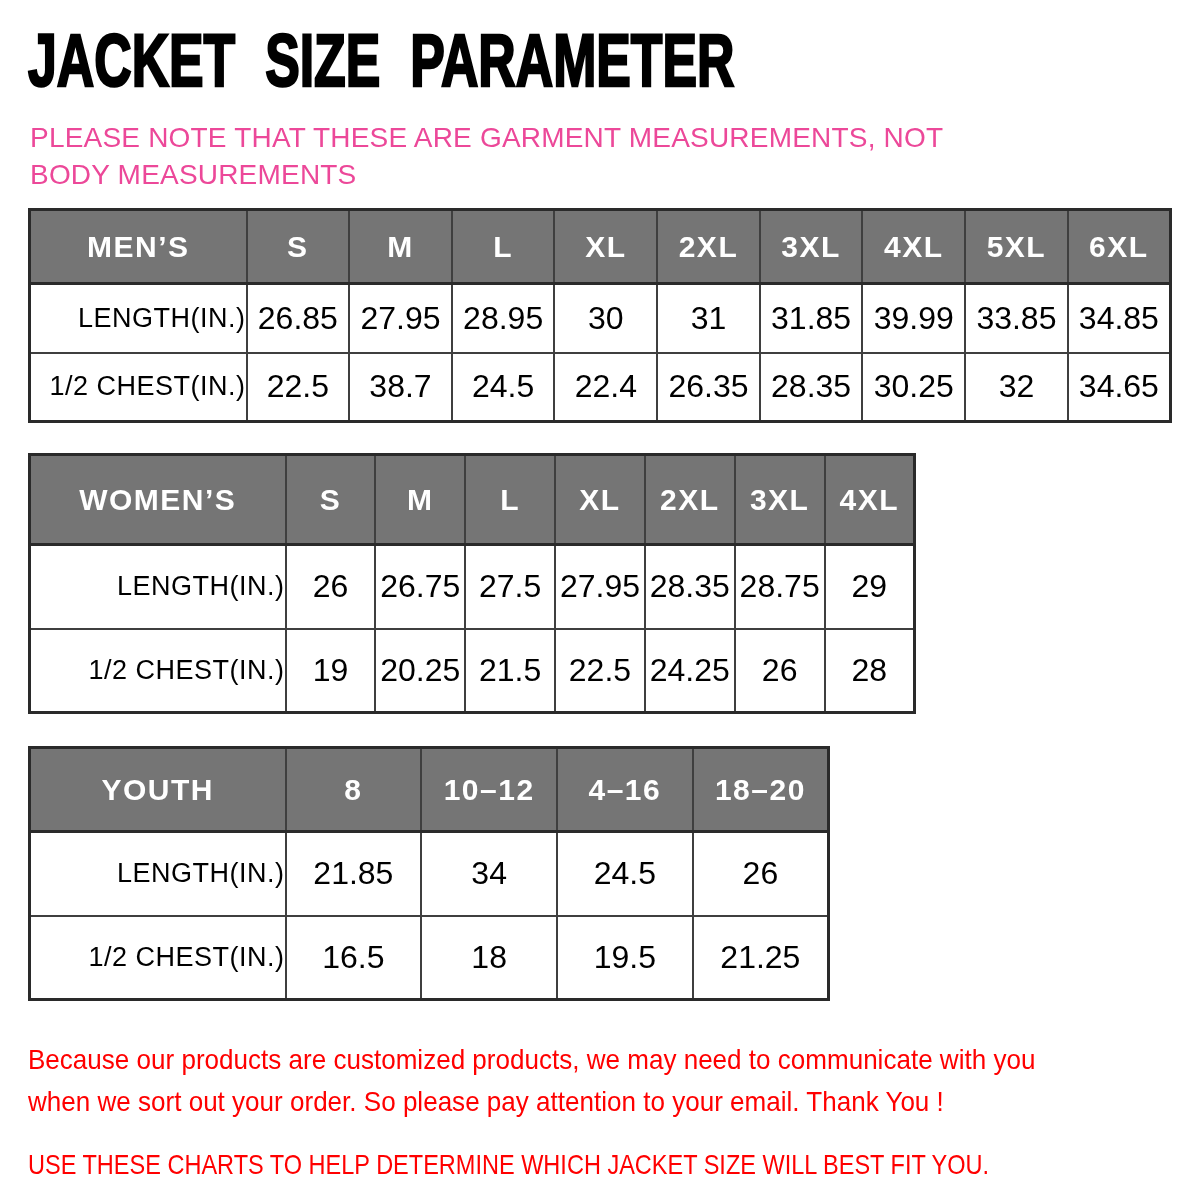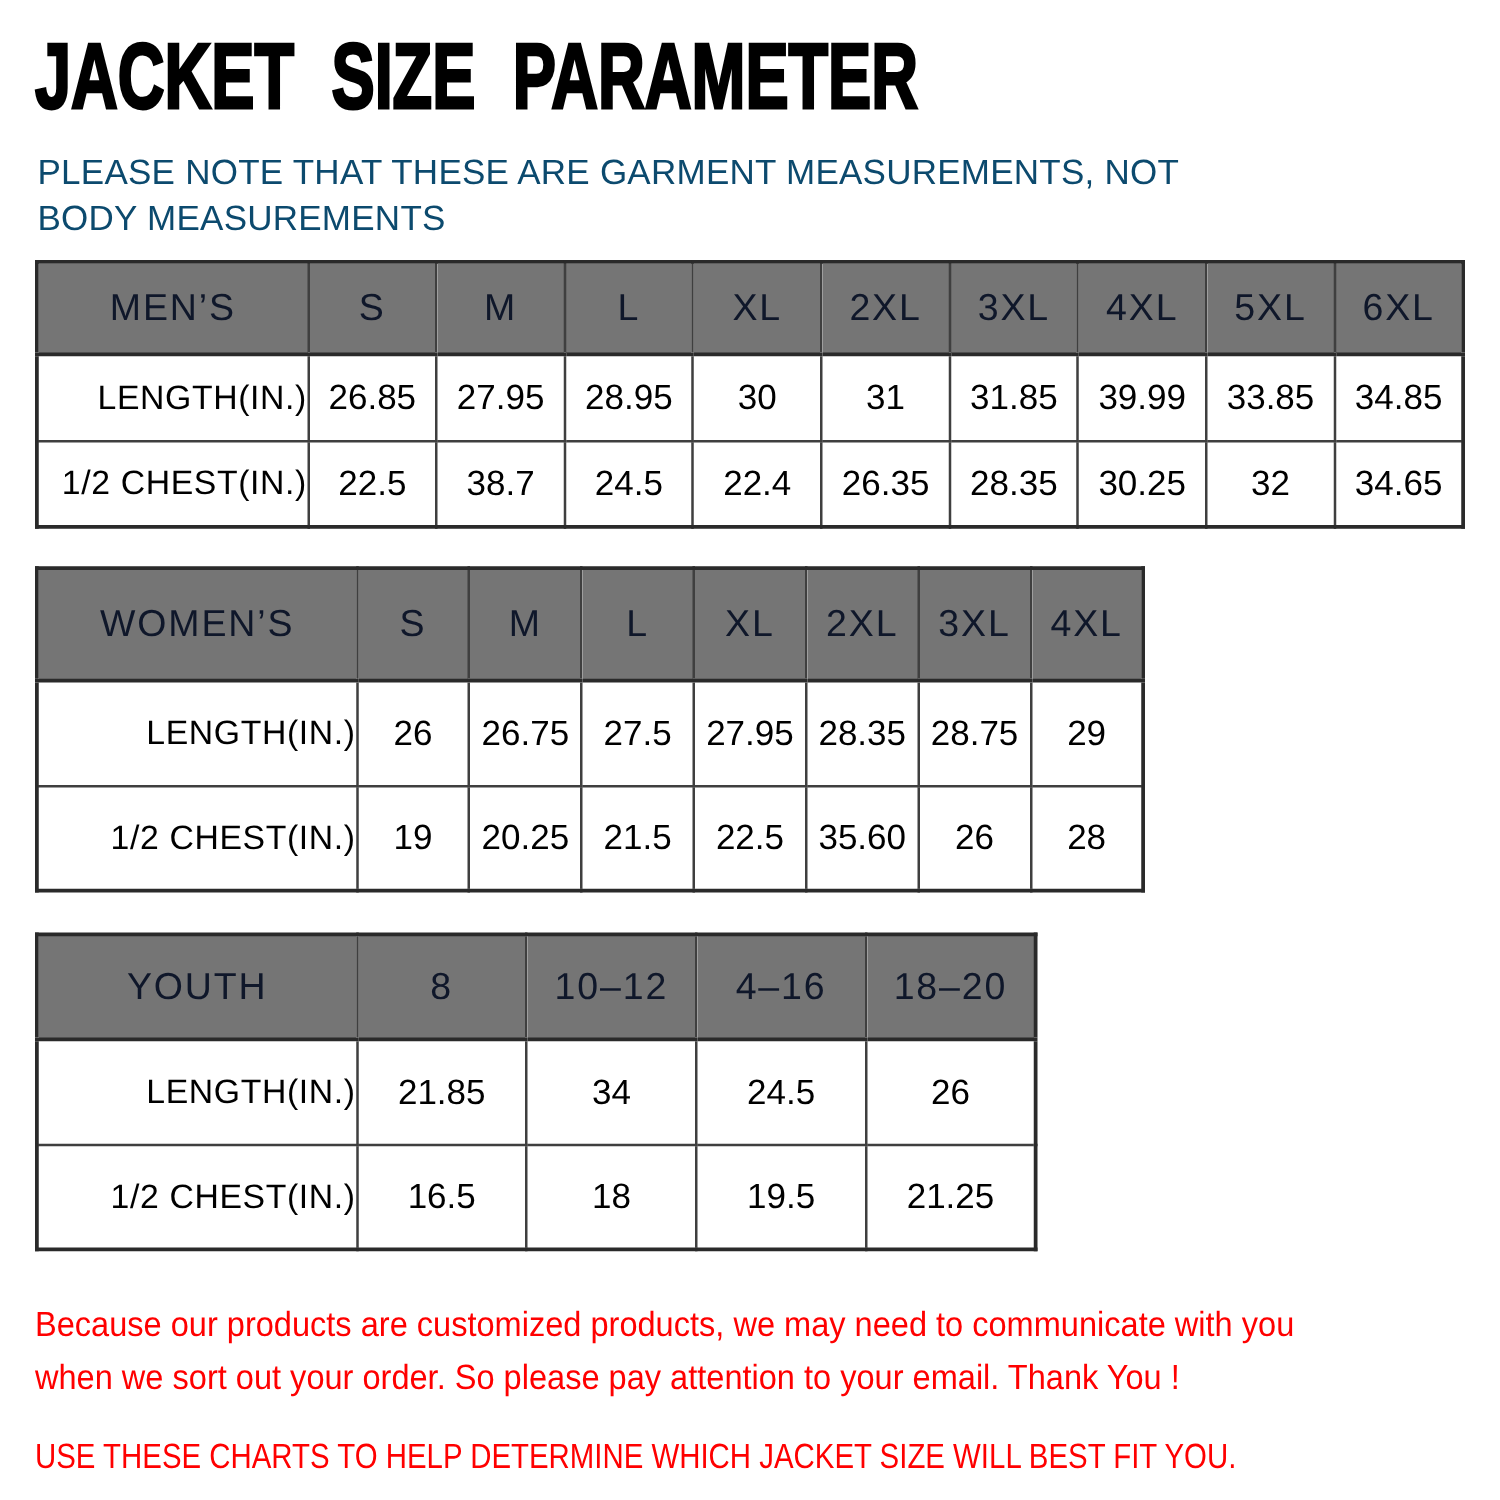--- a/index.html
+++ b/index.html
@@ -14,39 +14,39 @@
   
   .title {
     margin: 0; font-size: 74px; line-height: 0.95; font-weight: 700;
     white-space: nowrap; letter-spacing: 0px; word-spacing: 0.30em;
     transform: scaleX(0.70); transform-origin: 0 0;
     -webkit-text-stroke: 2.5px #000000;
   }
 
   
   .note {
-    color: #0c4a6e; font-size: 28px; line-height: 1.32;
+    color: #ec4899; font-size: 28px; line-height: 1.32;
     max-width: 940px; margin: 24px 0 0 2px; letter-spacing: 0.2px;
   }
 
   
   .size-table {
     border-collapse: collapse; table-layout: fixed;
     border: 3px solid #2a2a2a;
   }
   .size-table th, .size-table td {
     border: 2px solid #3f3f3f; text-align: center; vertical-align: middle;
     padding: 0; overflow: hidden;
   }
   .size-table thead th {
-    background: #757575; color: #0f172a;
-    font-size: 30px; font-weight: 400; letter-spacing: 1.5px;
+    background: #757575; color: #ffffff;
+    font-size: 30px; font-weight: 700; letter-spacing: 1.5px;
     border-bottom: 3px solid #2a2a2a;
   }
-  .size-table td { font-size: 28px; }
+  .size-table td { font-size: 32px; }
   .size-table td.row-label { font-size: 27px; letter-spacing: 0.5px; text-align: right; }
 
   .mens   { width: 1144px; margin-top: 14px; }
   .mens   col.first { width: 217px; }
   .mens   thead tr { height: 74px; }
   .mens   tbody tr { height: 69px; }
 
   .womens { width: 888px; margin-top: 30px; }
   .womens col.first { width: 256px; }
   .womens thead tr { height: 90px; }
@@ -163,21 +163,21 @@
       <td>28.35</td>
       <td>28.75</td>
       <td>29</td>
     </tr>
     <tr>
       <td class="row-label">1/2 CHEST(IN.)</td>
       <td>19</td>
       <td>20.25</td>
       <td>21.5</td>
       <td>22.5</td>
-      <td>35.60</td>
+      <td>24.25</td>
       <td>26</td>
       <td>28</td>
     </tr>
   </tbody>
 </table>
 
 <table class="size-table youth">
   <colgroup>
       <col class="first">
       <col>

